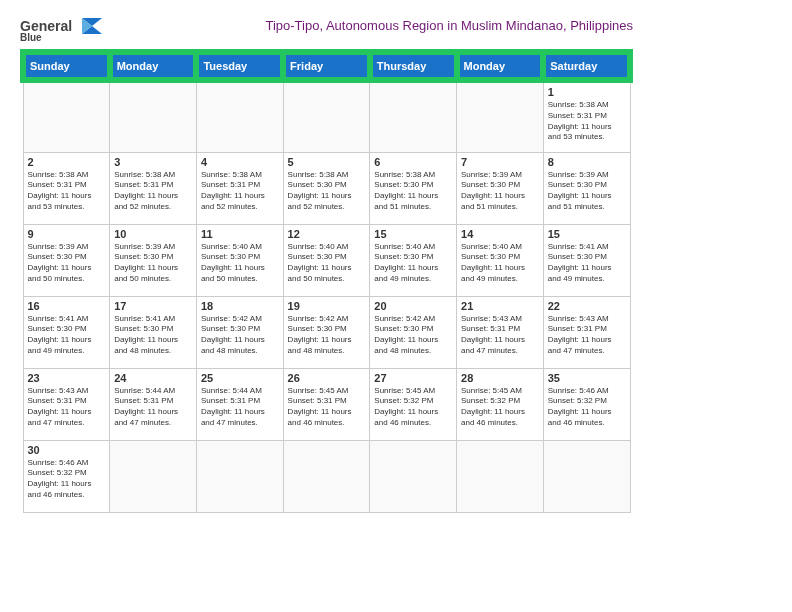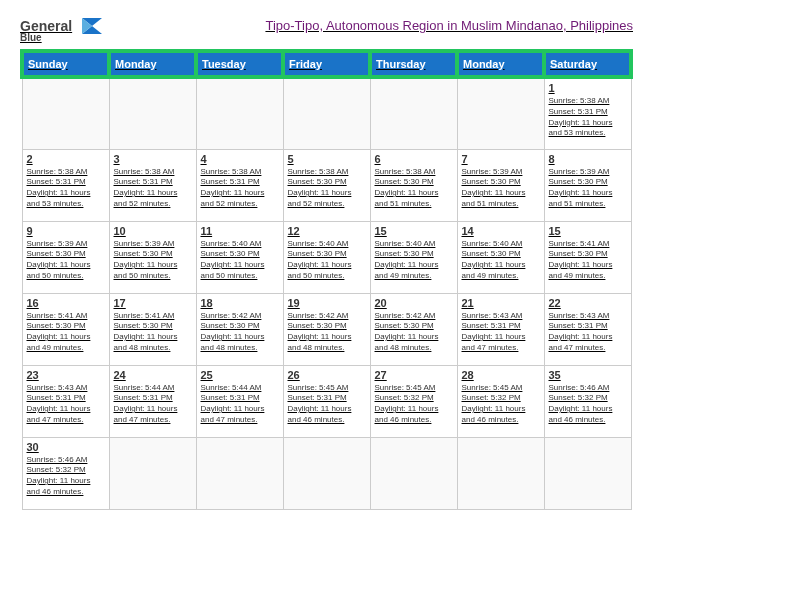--- a/index.html
+++ b/index.html
@@ -8,21 +8,20 @@
       background: #fff;
       width: 792px;
       height: 612px;
       overflow: hidden;
     }
     .page {
       width: 653px;
       height: 612px;
       padding: 16px 20px 0 20px;
       background: #fff;
-      text-decoration: underline;
     }
     .header {
       display: flex;
       align-items: flex-start;
       justify-content: space-between;
       margin-bottom: 4px;
     }
     .logo {
       display: flex;
       flex-direction: column;
@@ -48,21 +47,21 @@
       margin-top: 6px;
       table-layout: fixed;
     }
     .calendar th {
       background: #1a73c8;
       color: #fff;
       font-size: 11px;
       font-weight: bold;
       padding: 5px 4px;
       text-align: left;
-      border: 4px solid #22c55e;
+      border: 6px solid #22c55e;
     }
     .calendar td {
       border: 1px solid #ccc;
       vertical-align: top;
       padding: 3px 4px;
       font-size: 8.5px;
       color: #333;
       height: 72px;
       width: 113px;
     }

